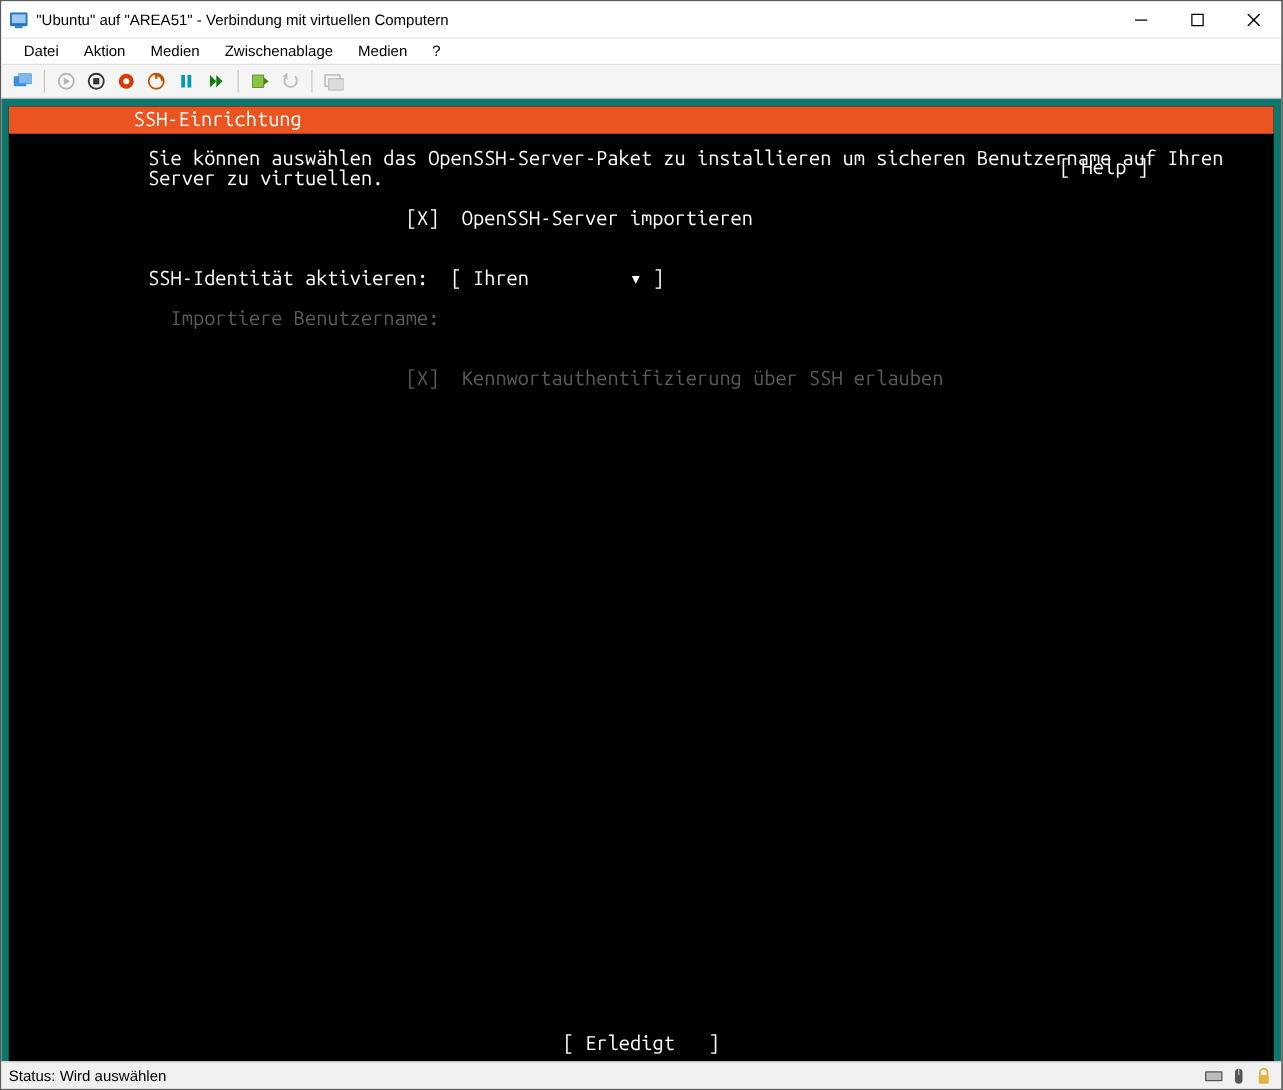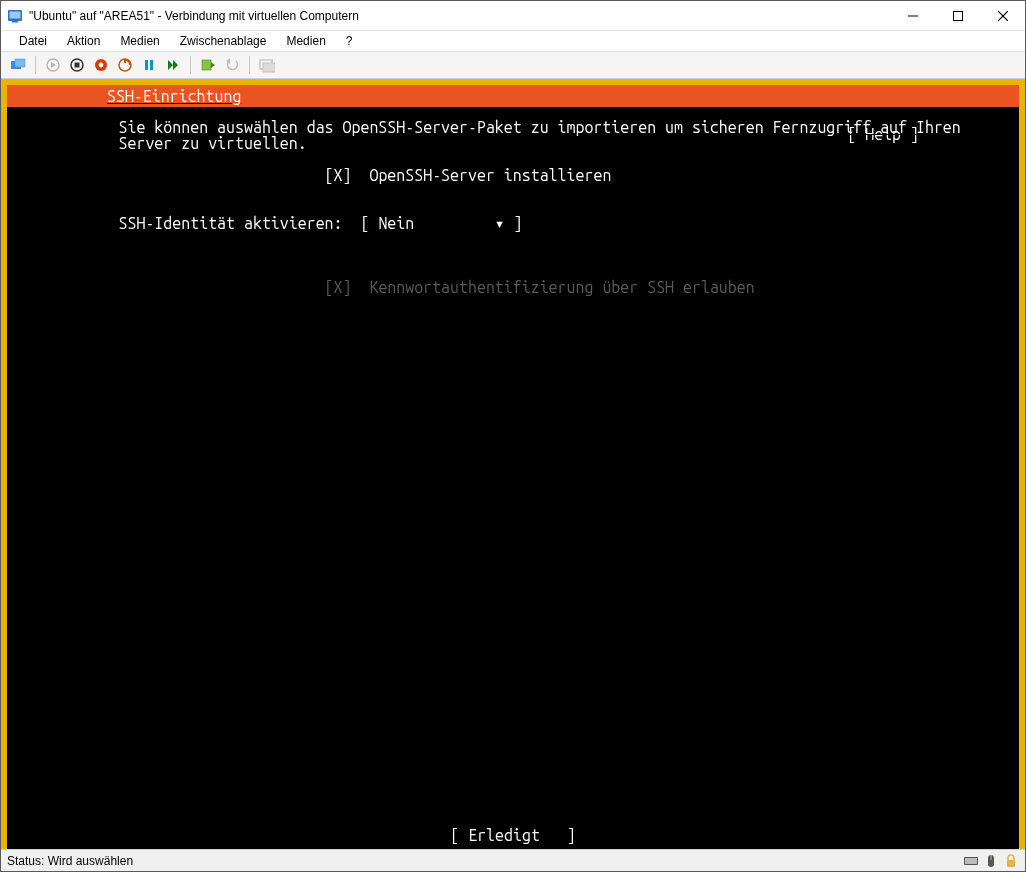--- a/index.html
+++ b/index.html
@@ -67,24 +67,23 @@
     width: 22px; height: 22px;
     display: flex; align-items: center; justify-content: center;
     border-radius: 2px;
   }
   .tsep { width: 1px; height: 18px; background: #c8c8c8; margin: 0 4px; }
   .tbtn svg { width: 16px; height: 16px; display:block; }
   .muted svg { opacity: 0.45; }
   
   .vm-wrap {
     flex: 1 1 auto;
-    background: #eab308;
+    background: #0f766e;
     display: flex;
     overflow: hidden;
-    text-decoration: underline;
   }
   .vm {
     flex: 1 1 auto;
     background: #000000;
     color: #ffffff;
     font-family: "Ubuntu Mono", "DejaVu Sans Mono", Menlo, Consolas, monospace;
     font-size: 16px;
     line-height: 16px;
     letter-spacing: 0px;
     position: relative;
@@ -233,28 +232,29 @@
 </div>
 
 <div class="vm-wrap">
   <div class="vm">
     <div class="header-row">
       <span class="ht">SSH-Einrichtung</span>
       <span class="hflex"></span>
       <span class="help">[ Help ]</span>
     </div>
     <div class="body-area">
-      <div class="row">            <span>Sie können auswählen das OpenSSH-Server-Paket zu importieren um sicheren Fernzugriff auf Ihren</span></div>
+      <div class="row">            <span>Sie können auswählen das OpenSSH-Server-Paket zu installieren um sicheren Benutzername auf Ihren</span></div>
       <div class="row">            <span>Server zu virtuellen.</span></div>
       <div class="row"> </div>
-      <div class="row">                                   <span>[X]</span>  <span>OpenSSH-Server installieren</span></div>
-      <div class="row"> </div>
-      <div class="row"> </div>
-      <div class="row">            <span>SSH-Identität aktivieren:</span>  <span>[ Nein         ▾ ]</span></div>
-      <div class="row"> </div>
+      <div class="row">                                   <span>[X]</span>  <span>OpenSSH-Server importieren</span></div>
+      <div class="row"> </div>
+      <div class="row"> </div>
+      <div class="row">            <span>SSH-Identität aktivieren:</span>  <span>[ Ihren         ▾ ]</span></div>
+      <div class="row"> </div>
+      <div class="row">              <span class="dim">Importiere Benutzername:</span></div>
       <div class="row"> </div>
       <div class="row"> </div>
       <div class="row">                                   <span class="dim">[X]</span>  <span class="dim">Kennwortauthentifizierung über SSH erlauben</span></div>
     </div>
     <div class="bottom-btns">
       <div class="row"><span>[ Erledigt   ]</span></div>
     </div>
   </div>
 </div>
 

